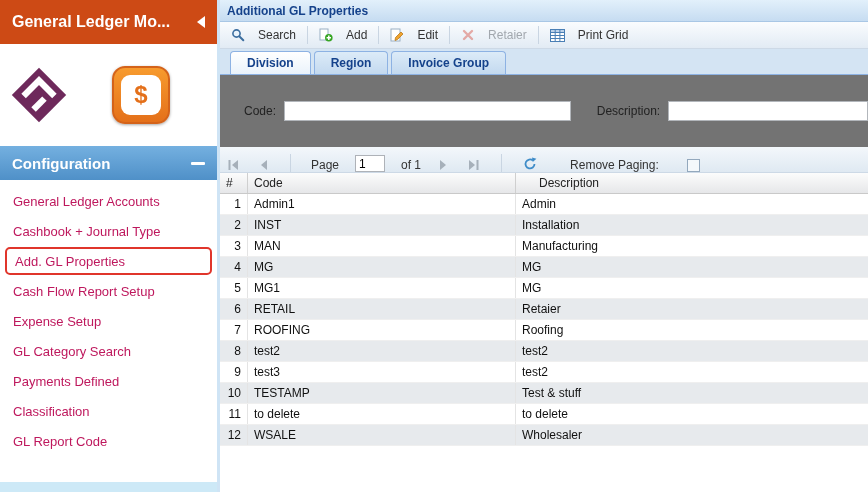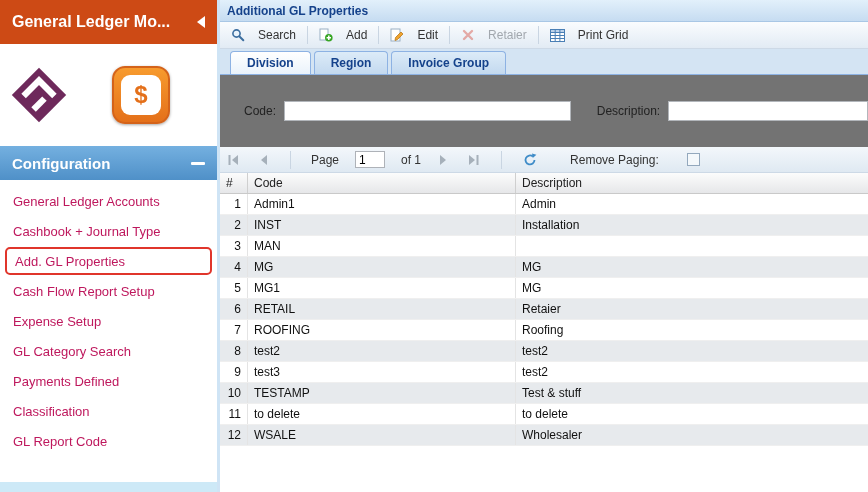--- a/index.html
+++ b/index.html
@@ -56,37 +56,37 @@
          border:1px solid #8db2e3; border-bottom:none; border-radius:4px 4px 0 0; cursor:pointer; }
   .tab.active { background:linear-gradient(180deg,#ffffff,#eaf3fb); }
   .form-area { height:72px; min-height:72px; background:#737373; display:flex; align-items:center;
                font-size:12px; color:#222; padding-left:24px; overflow:hidden; white-space:nowrap; }
   .txt-input { height:20px; border:1px solid #b2b6bb; background:#fff; padding:0 3px;
                font-family:"Liberation Sans",sans-serif; font-size:12px; }
   .code-input { width:316px; margin-left:8px; }
   .desc-label { margin-left:26px; }
   .desc-input { width:220px; margin-left:8px; }
   .paging { height:26px; min-height:26px; background:linear-gradient(180deg,#f3f7fb,#dfe9f2);
-            border-bottom:1px solid #cdd9e6; display:flex; align-items:center;
+            border-bottom:1px solid #cdd9e6; display:flex; align-items:flex-end;
             padding:0 6px; gap:16px; font-size:12px; color:#333; }
   .pg-btn { display:inline-flex; align-items:center; cursor:pointer; padding:1px; }
   .page-input { width:30px; height:17px; border:1px solid #aeb2b8; font-size:12px;
                 padding:0 3px; font-family:"Liberation Sans",sans-serif; }
   .rp-label { margin-left:16px; }
   .checkbox { width:13px; height:13px; background:#f4f8fb; border:1px solid #93a8bd;
               margin-left:12px; cursor:pointer; }
 
   
   .grid { flex:1; background:#fff; overflow:hidden; display:flex; flex-direction:column; font-size:12px; }
   .grid-header { display:flex; height:21px; min-height:21px; color:#222;
                  background:linear-gradient(180deg,#fcfcfc,#e6e7e9); border-bottom:1px solid #c9c9c9; }
   .gh { display:flex; align-items:center; padding:0 6px; border-right:1px solid #cfcfcf; cursor:pointer; }
   .gh-num { width:28px; min-width:28px; }
   .gh-code { width:268px; min-width:268px; }
-  .gh-desc { flex:1; border-right:none; }
+  .gh-desc { flex:1; border-right:none;margin-left:17px; }
   .grow { display:flex; height:21px; min-height:21px; color:#111; border-bottom:1px solid #efefef; cursor:pointer; }
   .grow:nth-child(even) { background:#e7eaed; }
   .gc { display:flex; align-items:center; padding:0 6px; border-right:1px solid #e4e4e4; overflow:hidden; }
   .gc-num { width:28px; min-width:28px; justify-content:flex-end; }
   .gc-code { width:268px; min-width:268px; }
   .gc-desc { flex:1; border-right:none; }
 </style>
 </head>
 <body>
 
@@ -271,20 +271,21 @@
           <div class="gc gc-desc">Admin</div>
         </div>
         <div class="grow">
           <div class="gc gc-num">2</div>
           <div class="gc gc-code">INST</div>
           <div class="gc gc-desc">Installation</div>
         </div>
         <div class="grow">
           <div class="gc gc-num">3</div>
           <div class="gc gc-code">MAN</div>
+          <div class="gc gc-desc">Manufacturing</div>
         </div>
         <div class="grow">
           <div class="gc gc-num">4</div>
           <div class="gc gc-code">MG</div>
           <div class="gc gc-desc">MG</div>
         </div>
         <div class="grow">
           <div class="gc gc-num">5</div>
           <div class="gc gc-code">MG1</div>
           <div class="gc gc-desc">MG</div>

